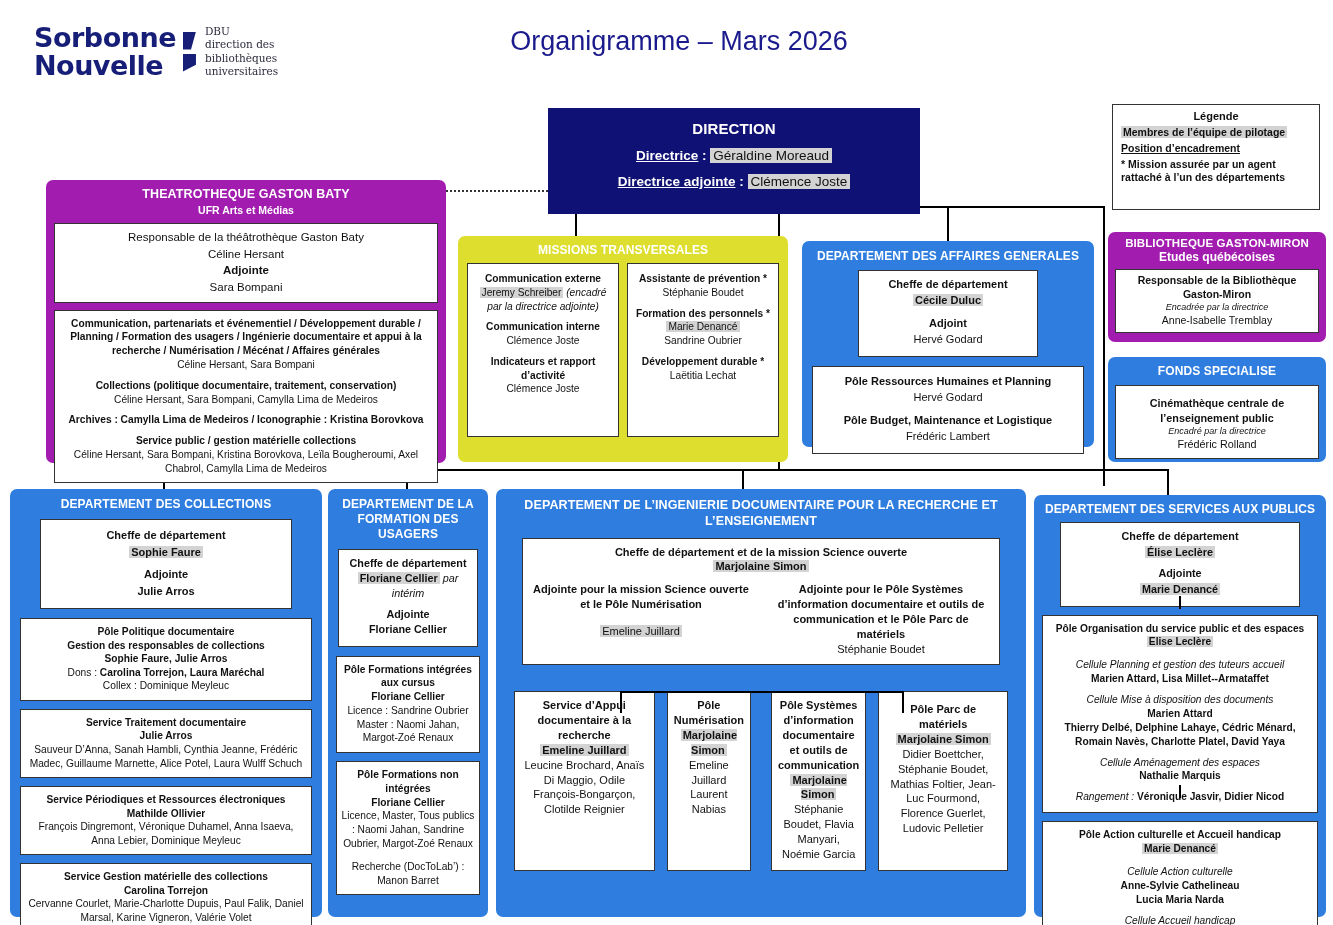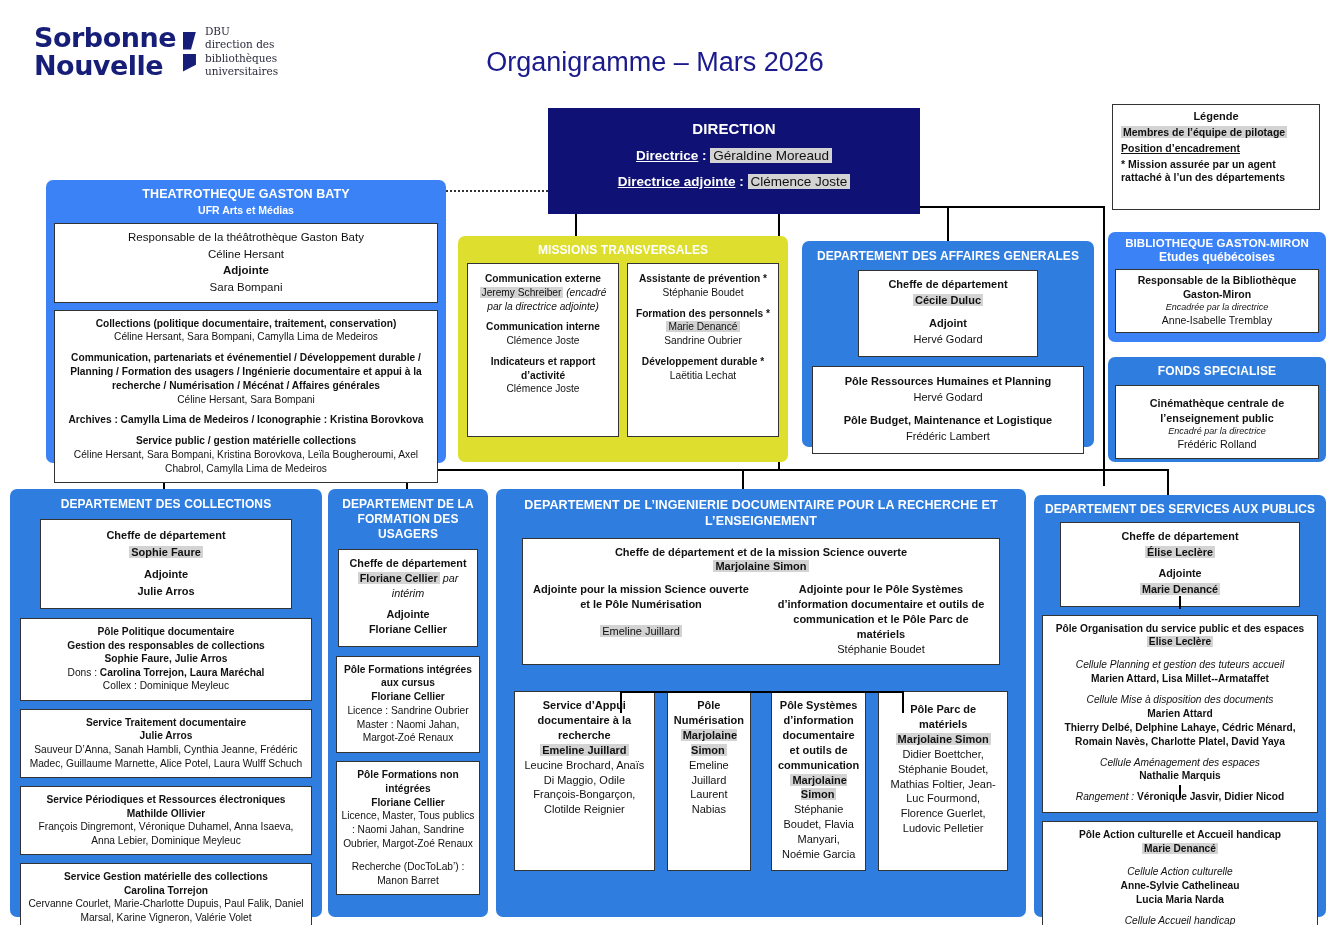--- a/index.html
+++ b/index.html
@@ -18,30 +18,30 @@
   #logo { position:absolute; left:34px; top:24px; display:flex; align-items:center; }
   #logo .wordmark { font-family:"DejaVu Sans", sans-serif; font-weight:bold; color:#161e78;
                     font-size:27px; line-height:1.02; letter-spacing:-0.5px; }
   #logo .bars { margin:0 9px 0 7px; display:flex; flex-direction:column; gap:4px; }
   #logo .bars i { display:block; width:13px; height:18px; background:#161e78; }
   #logo .bars i.b1 { clip-path: polygon(0 0, 100% 0, 62% 100%, 0 100%); }
   #logo .bars i.b2 { clip-path: polygon(0 0, 100% 0, 100% 62%, 0 100%); }
   #logo .sub { font-family:"DejaVu Serif", serif; font-size:10.5px; line-height:1.28; color:#2b2b3d; }
 
   
-  #title { position:absolute; left:430px; top:26px; width:450px; text-align:center;
-           font-size:27px; color:#1a1a8c; font-family:"Liberation Sans", sans-serif;margin-top:21px; }
+  #title { position:absolute; left:454px; top:26px; width:450px; text-align:center;
+           font-size:27px; color:#1a1a8c; font-family:"Liberation Sans", sans-serif; }
 
   
   .dept { position:absolute; border-radius:7px; }
   .dept > .hdr { color:#fff; font-weight:bold; text-align:center; letter-spacing:.1px; }
   .panel { background:#fff; border:1px solid #333; text-align:center; }
 
   .blue  { background:#2e7ddf; }
-  .pink  { background:#3b82f6; }
+  .pink  { background:#a21caf; }
   .yellow{ background:#dede2e; }
   .navy  { background:#0f1174; }
 
   .hl { background:#d3d3d3; padding:0 2px; }
   .b  { font-weight:bold; }
   .i  { font-style:italic; }
   .u  { text-decoration:underline; }
   .sm { font-size:9px; }
 
   
@@ -188,26 +188,26 @@
     <div class="hdr">THEATROTHEQUE GASTON BATY</div>
     <div class="sub2">UFR Arts et Médias</div>
     <div class="panel p1">
       <div>Responsable de la théâtrothèque Gaston Baty</div>
       <div>Céline Hersant</div>
       <div class="b">Adjointe</div>
       <div>Sara Bompani</div>
     </div>
     <div class="panel p2">
       <div class="grp">
+        <div class="b">Communication, partenariats et événementiel / Développement durable / Planning / Formation des usagers / Ingénierie documentaire et appui à la recherche / Numérisation / Mécénat / Affaires générales</div>
+        <div>Céline Hersant, Sara Bompani</div>
+      </div>
+      <div class="grp">
         <div class="b">Collections (politique documentaire, traitement, conservation)</div>
         <div>Céline Hersant, Sara Bompani, Camylla Lima de Medeiros</div>
-      </div>
-      <div class="grp">
-        <div class="b">Communication, partenariats et événementiel / Développement durable / Planning / Formation des usagers / Ingénierie documentaire et appui à la recherche / Numérisation / Mécénat / Affaires générales</div>
-        <div>Céline Hersant, Sara Bompani</div>
       </div>
       <div class="grp">
         <div class="b">Archives : Camylla Lima de Medeiros / Iconographie : Kristina Borovkova</div>
       </div>
       <div class="grp">
         <div class="b">Service public / gestion matérielle collections</div>
         <div>Céline Hersant, Sara Bompani, Kristina Borovkova, Leïla Bougheroumi, Axel Chabrol, Camylla Lima de Medeiros</div>
       </div>
     </div>
   </div>

